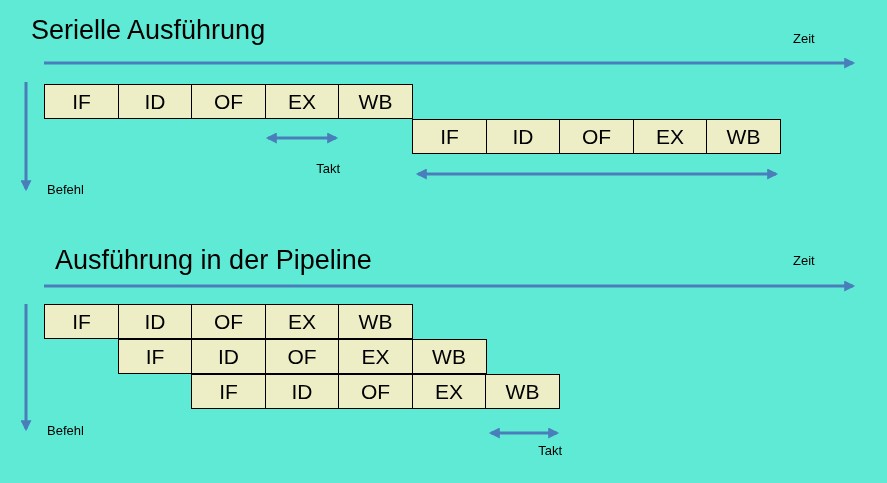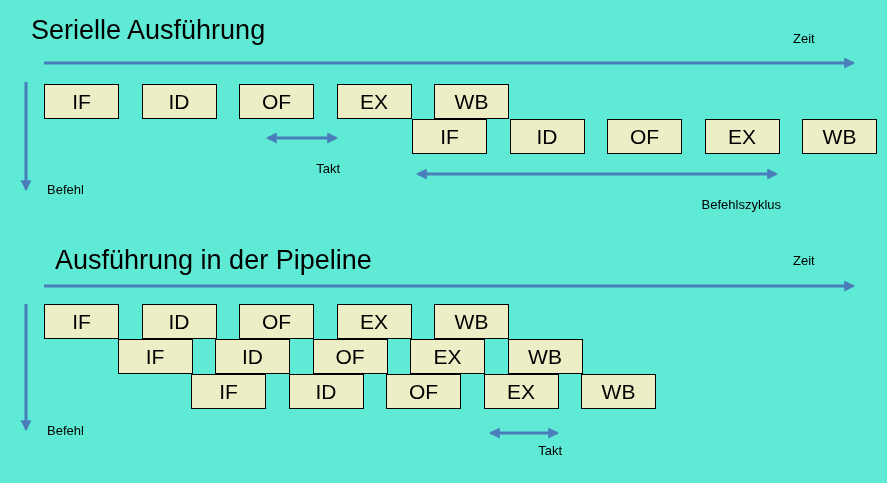--- a/index.html
+++ b/index.html
@@ -34,21 +34,20 @@
     font-size: 13px;
     line-height: 22px;
     white-space: nowrap;
   }
   .lbl.centered {
     text-align: right;
   }
   .stage-row {
     position: absolute;
     display: flex;
-    gap: 24px;
   }
   .cell {
     box-sizing: border-box;
     width: 75px;
     height: 35px;
     background: #edeec6;
     border: 1.5px solid #000000;
     display: flex;
     align-items: center;
     justify-content: center;
@@ -102,21 +101,20 @@
     <div class="cell">ID</div>
     <div class="cell">OF</div>
     <div class="cell">EX</div>
     <div class="cell">WB</div>
   </div>
 
   <div class="lbl centered" style="left:264px; top:158px; width:76px;">Takt</div>
 
   <div class="lbl" style="left:47px; top:179px;">Befehl</div>
 
-  <div class="lbl centered" style="left:412px; top:194px; width:369px;">Befehlszyklus</div>
 
   <div class="section-title" style="left:31px; top:245px;margin-left:24px;">Ausführung in der Pipeline</div>
 
   <div class="lbl" style="left:793px; top:250px;">Zeit</div>
 
   <div class="stage-row" style="left:44px; top:304px;">
     <div class="cell">IF</div>
     <div class="cell">ID</div>
     <div class="cell">OF</div>
     <div class="cell">EX</div>

